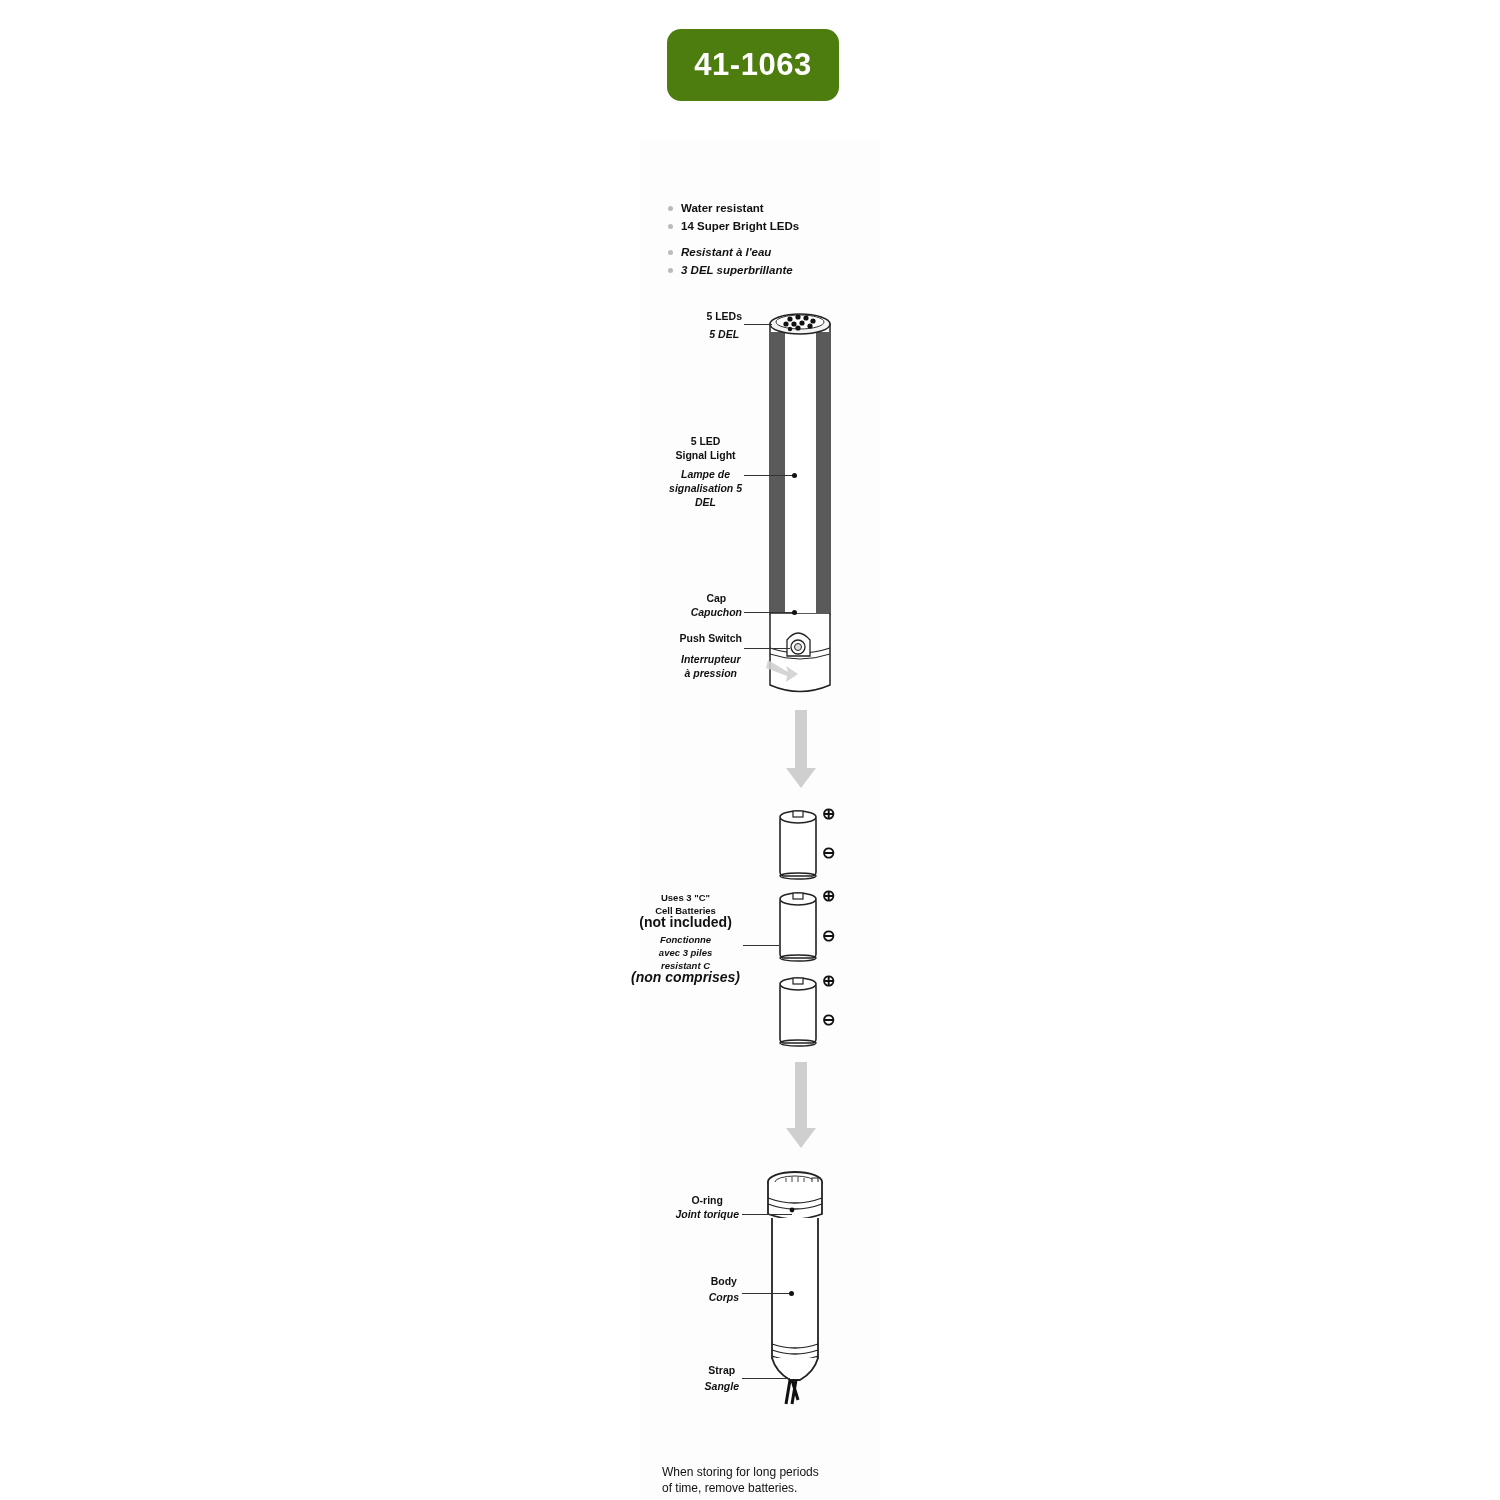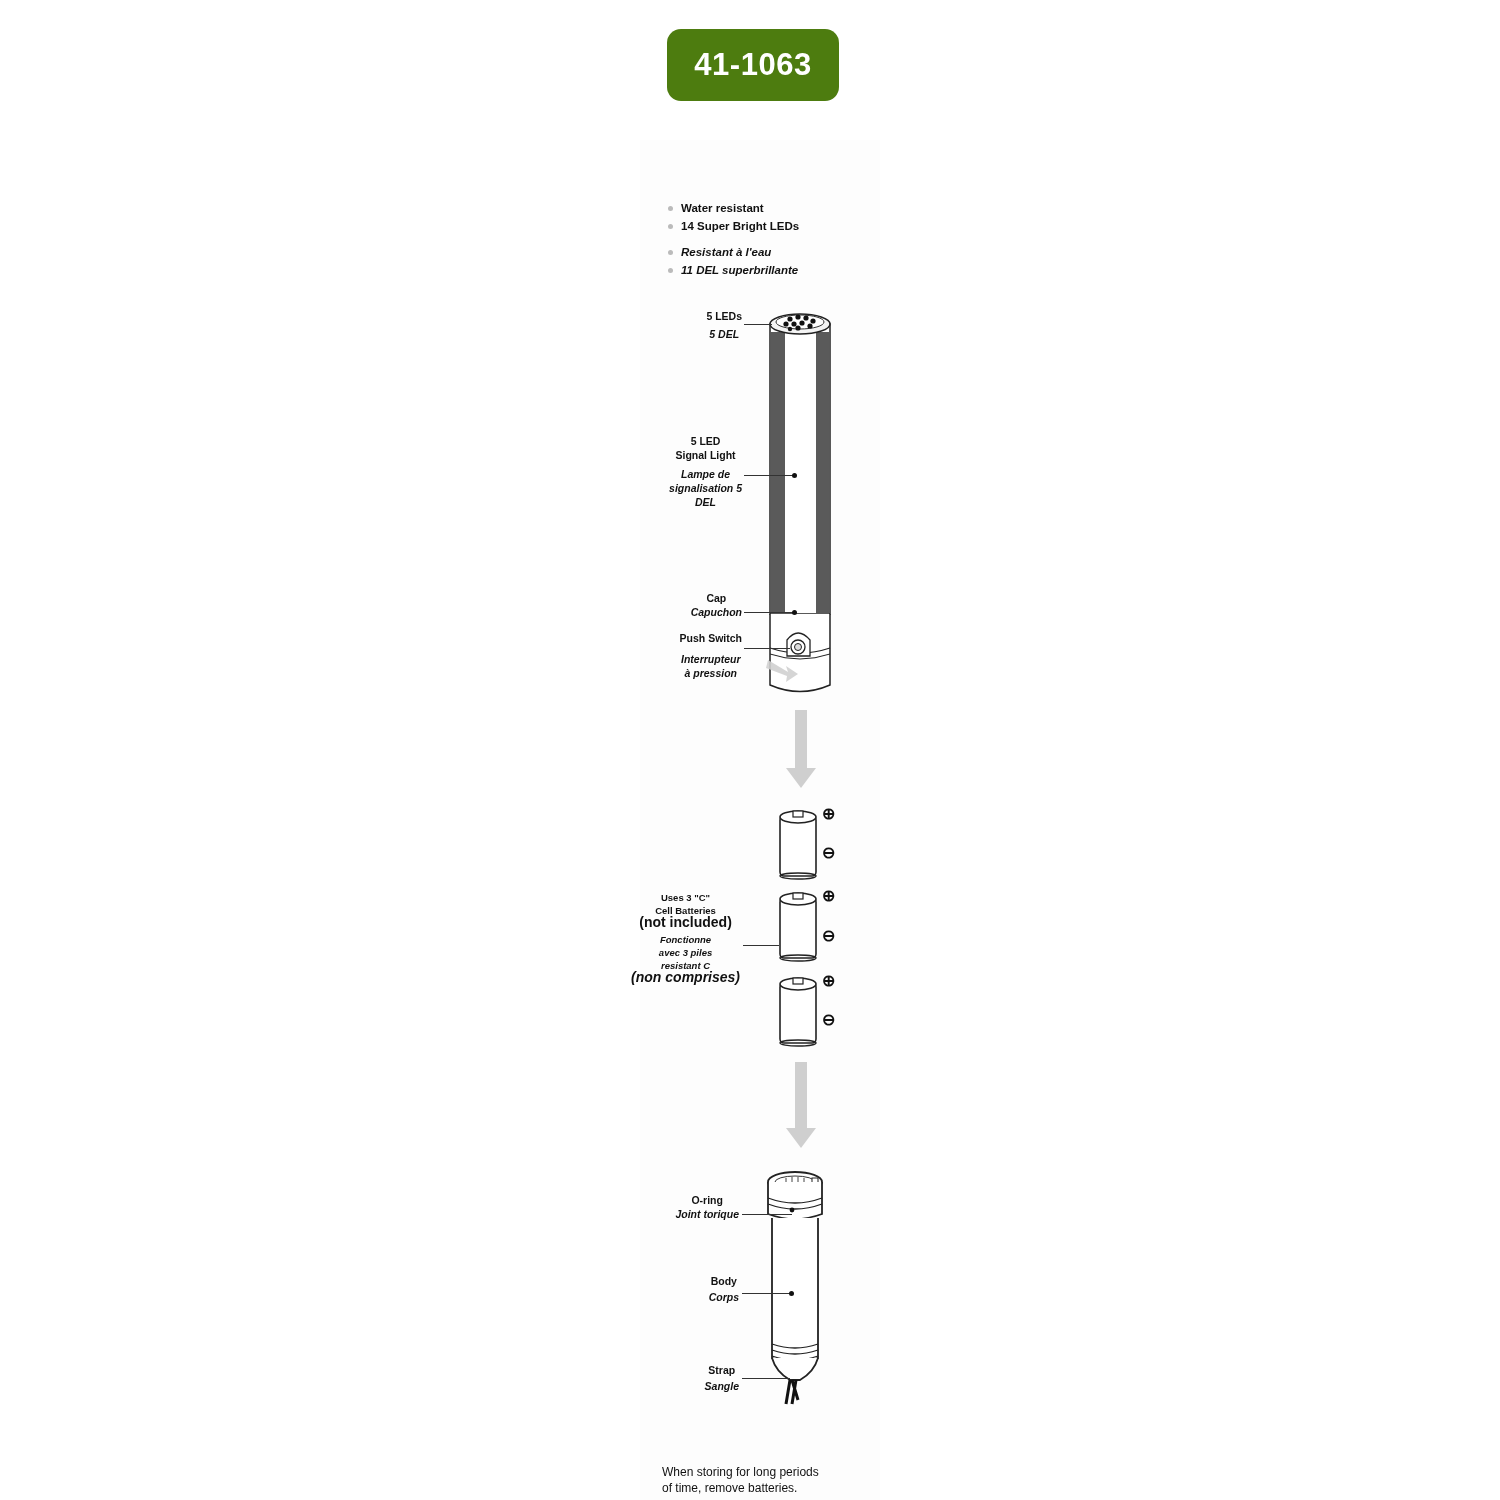--- a/index.html
+++ b/index.html
@@ -46,21 +46,21 @@
         <span>14 Super Bright LEDs</span>
       </div>
   </div>
   <div class="group fr">
     <div class="item">
         <span class="bullet"></span>
         <span>Resistant à l'eau</span>
       </div>
     <div class="item">
         <span class="bullet"></span>
-        <span>11 DEL superbrillante</span>
+        <span>3 DEL superbrillante</span>
       </div>
   </div>
 </div>
 
 <svg style="left:760px;top:310px;" width="80" height="390" viewBox="0 0 80 390">
 
   <rect x="10" y="14" width="60" height="290" fill="#fff" stroke="#222" stroke-width="1.5"></rect>
   <rect x="11" y="22" width="14" height="282" fill="#5a5a5a"></rect>
   <rect x="56" y="22" width="13" height="282" fill="#5a5a5a"></rect>
 

